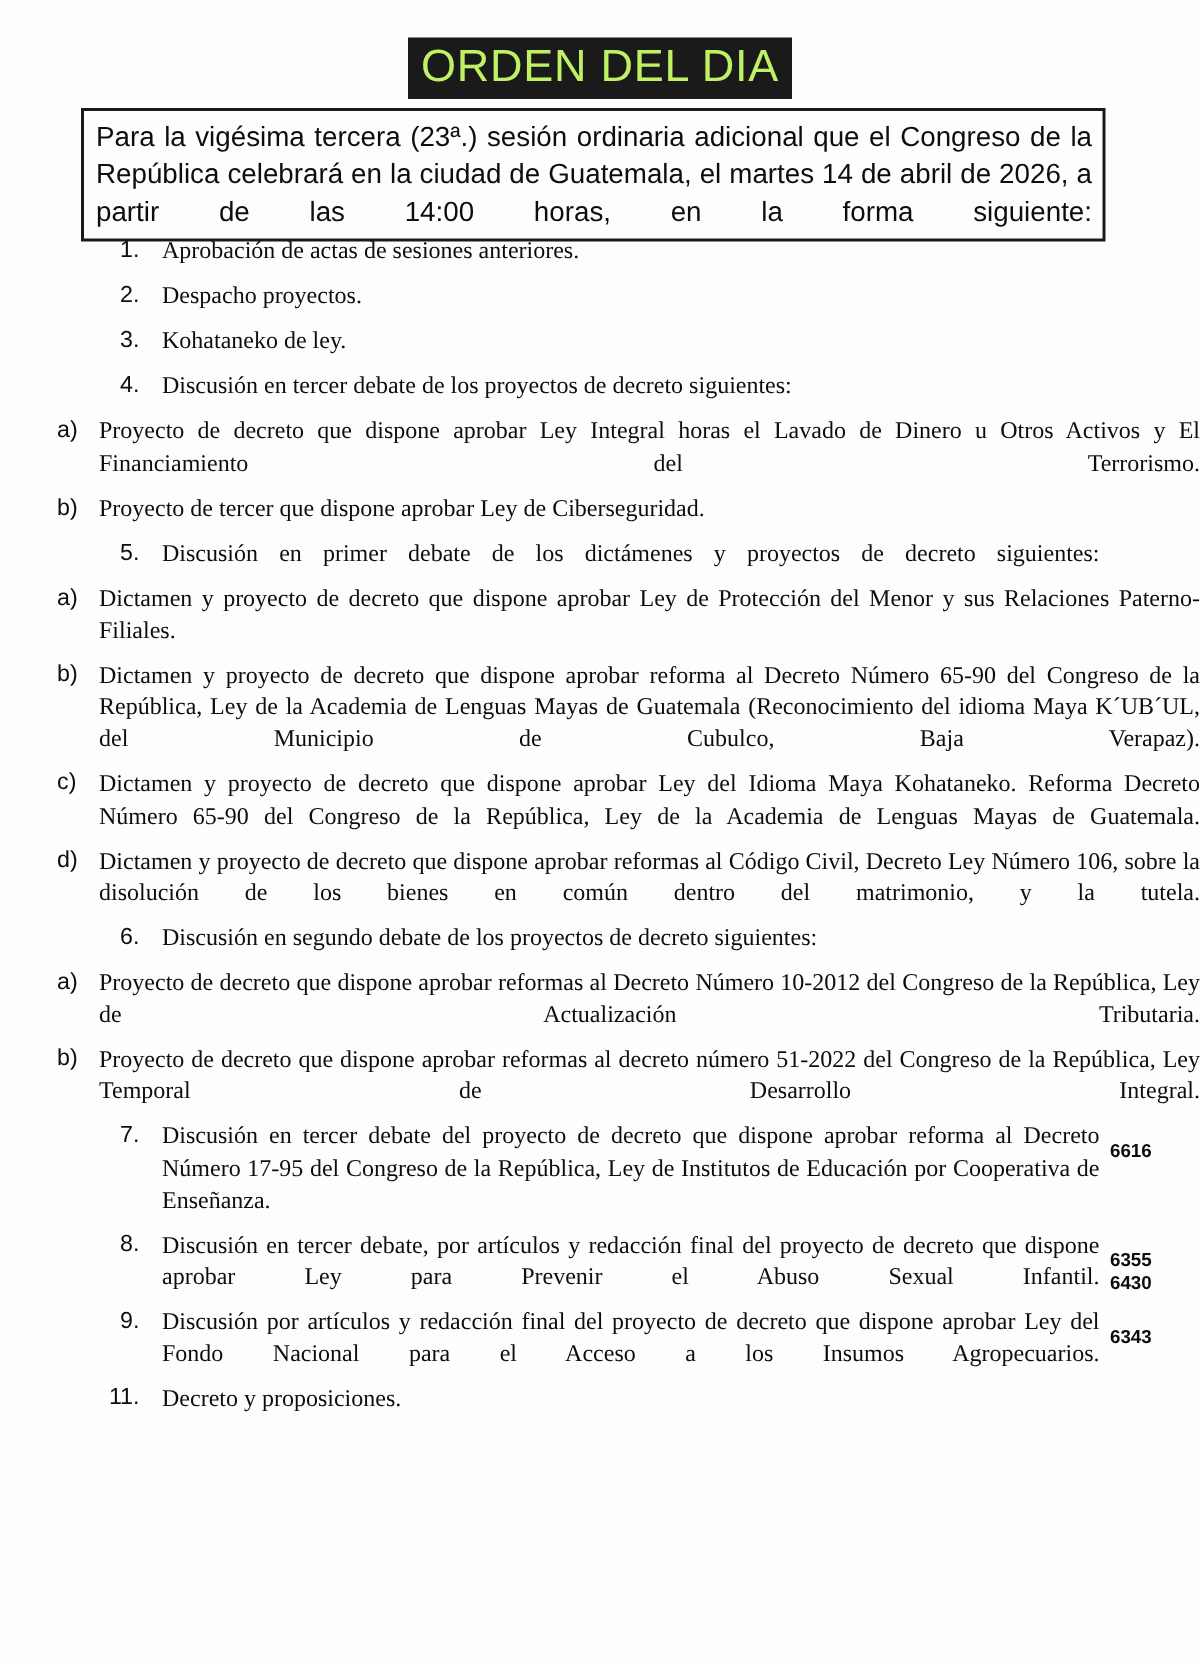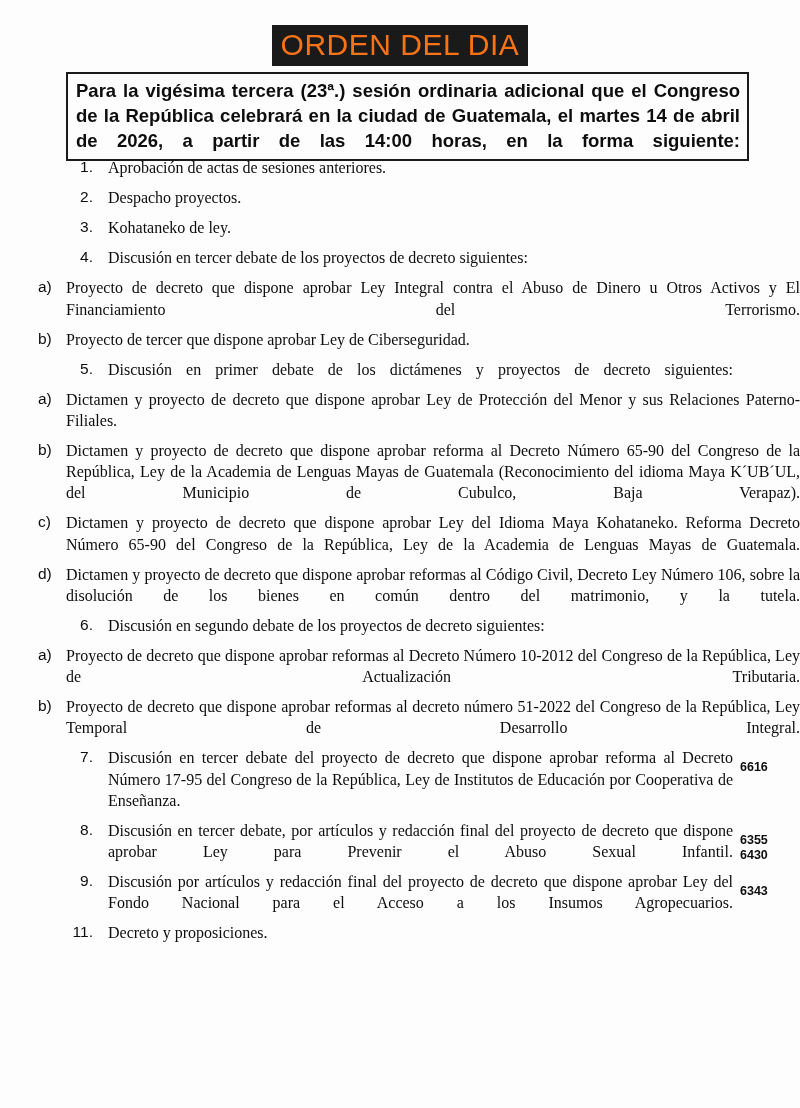--- a/index.html
+++ b/index.html
@@ -27,38 +27,37 @@
   .title-banner-wrap {
     position: absolute;
     top: 25px;
     left: 0;
     width: 800px;
     text-align: center;
   }
   .title-banner {
     display: inline-block;
     background: #1a1a1a;
-    color: #f97316;
+    color: #bef264;
     font-size: 30px;
     line-height: 1.18;
     letter-spacing: 0.5px;
     padding: 2px 9px 4px 9px;
     font-weight: 400;
   }
 
   
   .preamble-box {
     position: absolute;
     top: 72px;
-    left: 66px;
+    left: 54px;
     width: 683px;
     box-sizing: border-box;
     border: 2px solid #1a1a1a;
     padding: 5px 7px 6px 8px;
-    font-weight: bold;
   }
   .preamble-text {
     font-size: 18.5px;
     line-height: 1.34;
     text-align: justify;
     text-align-last: justify;
     margin: 0;
     hyphens: none;
   }
 
@@ -156,21 +155,21 @@
       <div class="item level1">
         <div class="item-marker">4.</div>
         <div class="item-body">
           <p class="item-text">Discusión en tercer debate de los proyectos de decreto siguientes:</p>
         </div>
       </div>
       <div class="sublist">
         <div class="item level2">
           <div class="item-marker">a)</div>
           <div class="item-body">
-            <p class="item-text justify-all">Proyecto de decreto que dispone aprobar Ley Integral contra el Abuso de Dinero u Otros Activos y El Financiamiento del Terrorismo.</p>
+            <p class="item-text justify-all">Proyecto de decreto que dispone aprobar Ley Integral horas el Lavado de Dinero u Otros Activos y El Financiamiento del Terrorismo.</p>
           </div>
         </div>
         <div class="item level2">
           <div class="item-marker">b)</div>
           <div class="item-body">
             <p class="item-text">Proyecto de tercer que dispone aprobar Ley de Ciberseguridad.</p>
           </div>
         </div>
       </div>
       <div class="item level1">

